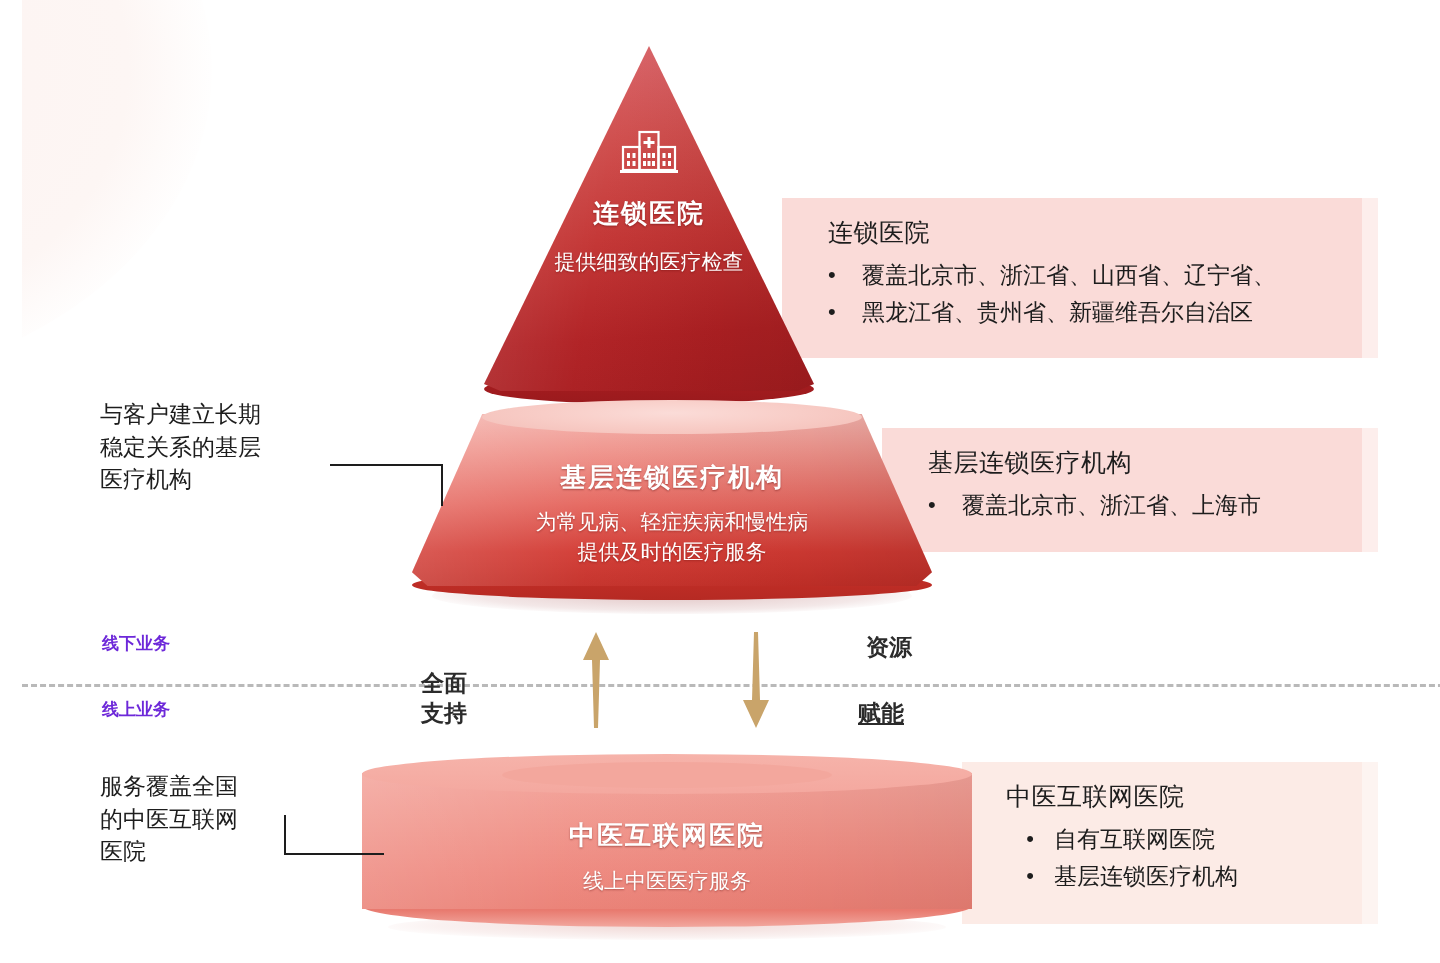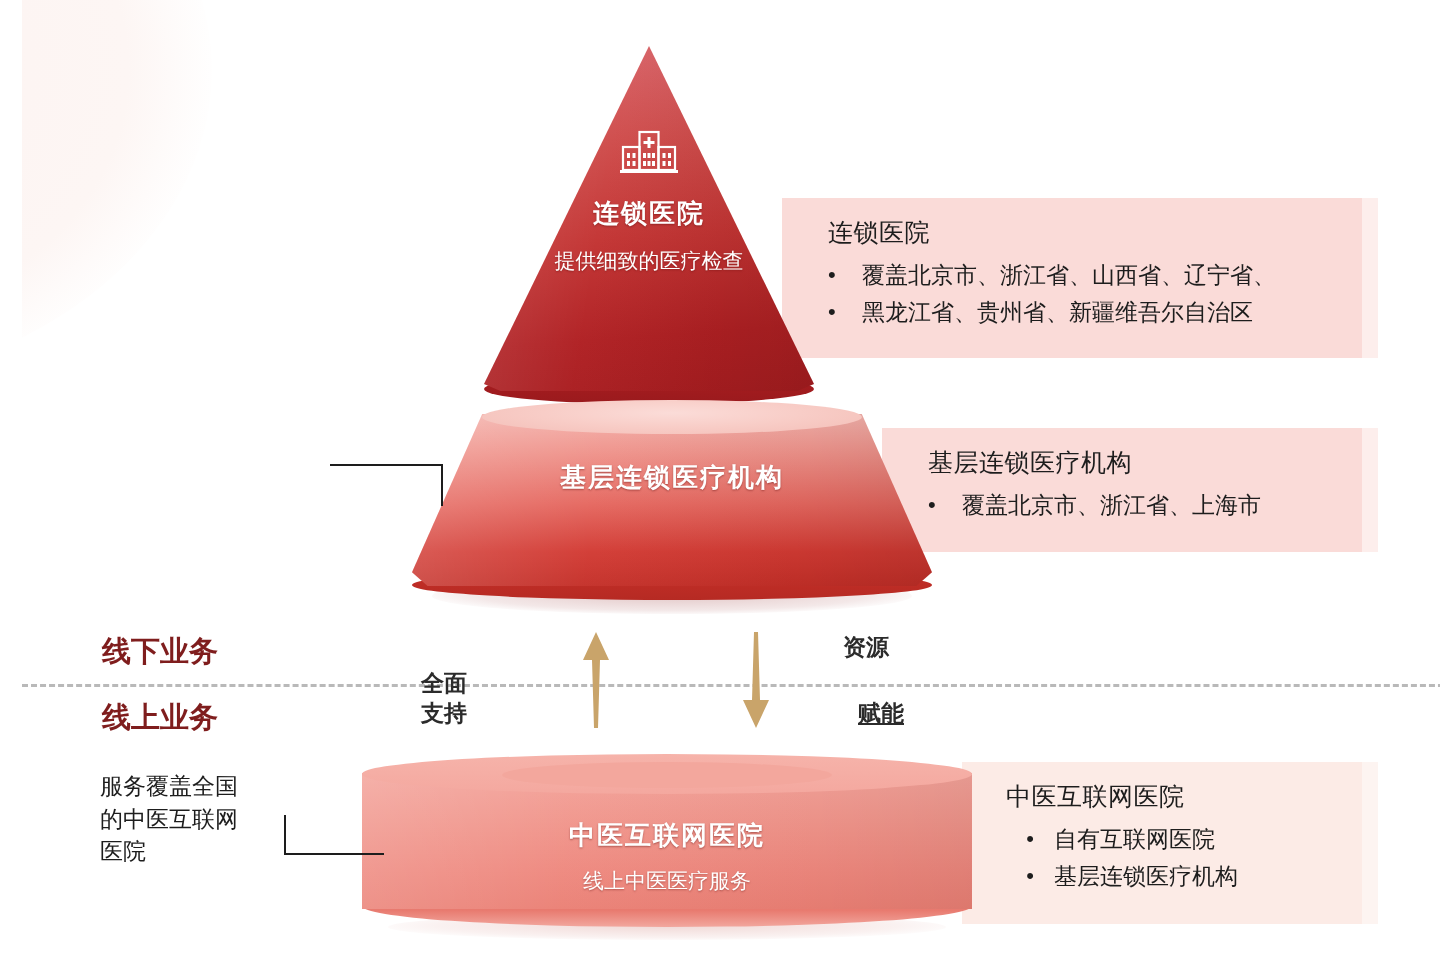--- a/index.html
+++ b/index.html
@@ -274,37 +274,37 @@
   }
 
   
   #divider-line {
     position: absolute;
     left: 0; top: 684px; width: 1440px; height: 0;
     border-top: 3px dashed #b9b9b9;
   }
   .biz-label {
     position: absolute;
-    font-size: 29px;
+    font-size: 17px;
     font-weight: bold;
-    color: #7f1d1d;
+    color: #6d28d9;
     white-space: nowrap;
   }
   #biz-offline { left: 80px; top: 632px; }
   #biz-online  { left: 80px; top: 698px; }
   .biz-word {
     position: absolute;
     font-size: 23px;
     font-weight: bold;
     color: #2b2b2b;
     white-space: nowrap;
   }
   #word-a { left: 399px; top: 668px; }
   #word-b { left: 399px; top: 698px; }
-  #word-c { left: 821px; top: 632px; }
+  #word-c { left: 844px; top: 632px; }
   #word-d { left: 836px; top: 698px; text-decoration: underline; }
 
   .arrow-glyph { position: absolute; }
 </style>
 </head>
 <body>
 
 <div id="canvas">
 
   <div class="corner-wash"></div>
@@ -378,37 +378,46 @@
             <rect x="13.5" y="33" width="3" height="5"></rect>
             <rect x="43.5" y="25" width="3" height="5"></rect>
             <rect x="49" y="25" width="3" height="5"></rect>
             <rect x="43.5" y="33" width="3" height="5"></rect>
             <rect x="49" y="33" width="3" height="5"></rect>
             <rect x="1" y="42" width="58" height="3"></rect>
           </g>
         </svg>
       </div>
       <div class="node-title">连锁医院</div>
-      <div class="node-sub" style="margin-top:16px;font-family:Liberation Serif, serif;">
+      <div class="node-sub" style="margin-top:16px;">
         <div>提供细致的医疗检查</div>
       </div>
     </div>
   </div>
 
   <div id="frustum-wrap">
     <div id="frustum-shadow"></div>
     <div id="frustum-base-curve"></div>
     <div id="frustum-body"></div>
     <div id="frustum-sheen"></div>
     <div id="frustum-top-ellipse"></div>
     <div id="frustum-content">
       <div class="node-title">基层连锁医疗机构</div>
-    </div>
-  </div>
-
+      <div class="node-sub" style="margin-top:12px;">
+        <div>为常见病、轻症疾病和慢性病</div>
+        <div>提供及时的医疗服务</div>
+      </div>
+    </div>
+  </div>
+
+  <div class="callout" id="callout-mid">
+    <div>与客户建立长期</div>
+    <div>稳定关系的基层</div>
+    <div>医疗机构</div>
+  </div>
   <div class="leader">
     <div class="leader-h" style="left:308px; top:464px; width:113px;"></div>
     <div class="leader-v" style="left:419px; top:464px; height:42px;"></div>
   </div>
 
   <div id="divider-line"></div>
   <div class="biz-label" id="biz-offline">线下业务</div>
   <div class="biz-label" id="biz-online">线上业务</div>
   <div class="biz-word" id="word-a">全面</div>
   <div class="biz-word" id="word-b">支持</div>

